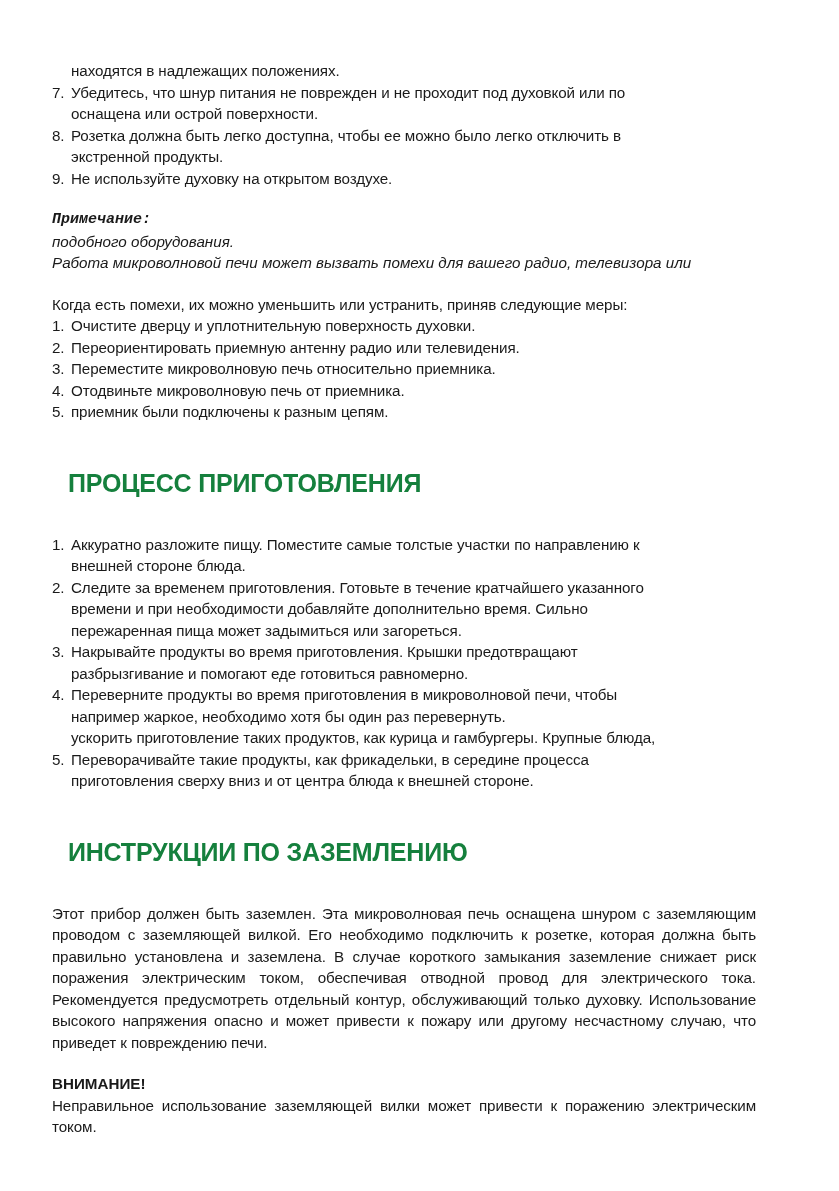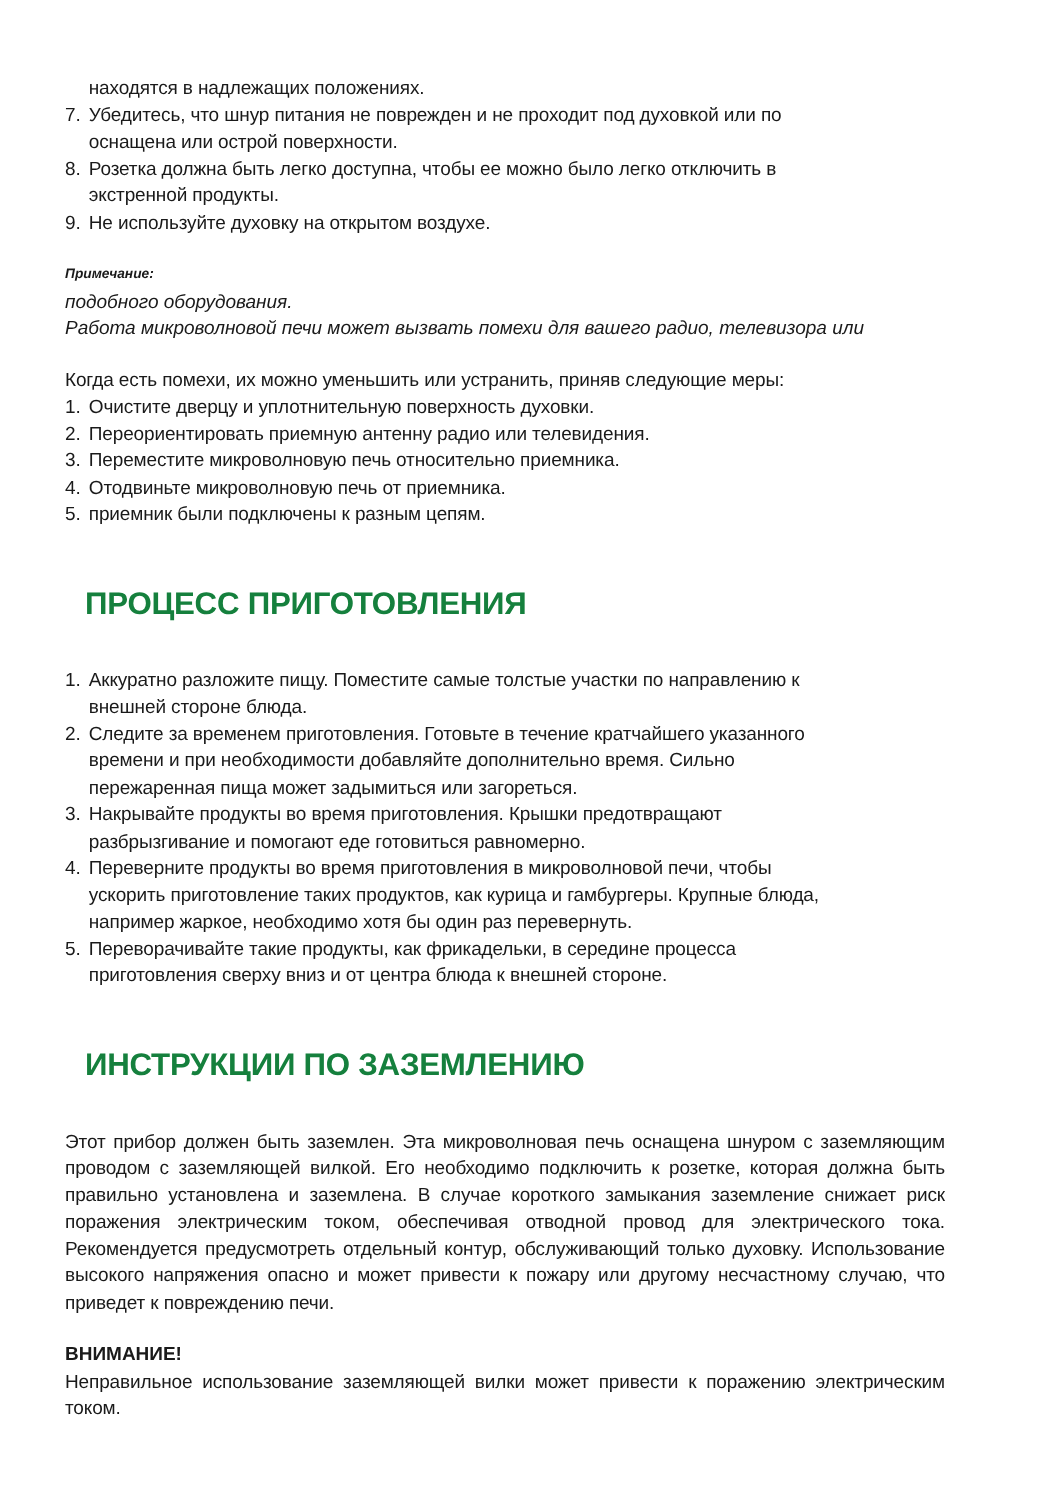--- a/index.html
+++ b/index.html
@@ -62,25 +62,26 @@
   }
   .cont-line {
     padding-left: 19px;
     font-size: 15.2px;
     line-height: 21.5px;
     letter-spacing: -0.1px;
   }
 
   
   .note-title {
-    font-size: 11px;
+    font-size: 15px;
     line-height: 21.5px;
     font-weight: bold;
     font-style: italic;
     margin: 0;
+    font-family: Liberation Mono, monospace;
   }
   .note-body {
     font-size: 15.2px;
     line-height: 21.5px;
     font-style: italic;
     margin: 0;
   }
 
   
   .h-section {
@@ -192,22 +193,22 @@
         <div>пережаренная пища может задымиться или загореться.</div>
       </li>
       <li>
         <span class="marker">3.</span>
         <span>Накрывайте продукты во время приготовления. Крышки предотвращают</span>
         <div>разбрызгивание и помогают еде готовиться равномерно.</div>
       </li>
       <li>
         <span class="marker">4.</span>
         <span>Переверните продукты во время приготовления в микроволновой печи, чтобы</span>
+        <div>например жаркое, необходимо хотя бы один раз перевернуть.</div>
         <div>ускорить приготовление таких продуктов, как курица и гамбургеры. Крупные блюда,</div>
-        <div>например жаркое, необходимо хотя бы один раз перевернуть.</div>
       </li>
       <li>
         <span class="marker">5.</span>
         <span>Переворачивайте такие продукты, как фрикадельки, в середине процесса</span>
         <div>приготовления сверху вниз и от центра блюда к внешней стороне.</div>
       </li>
     </ul>
 
     <div class="spacer-lg"></div>
 

